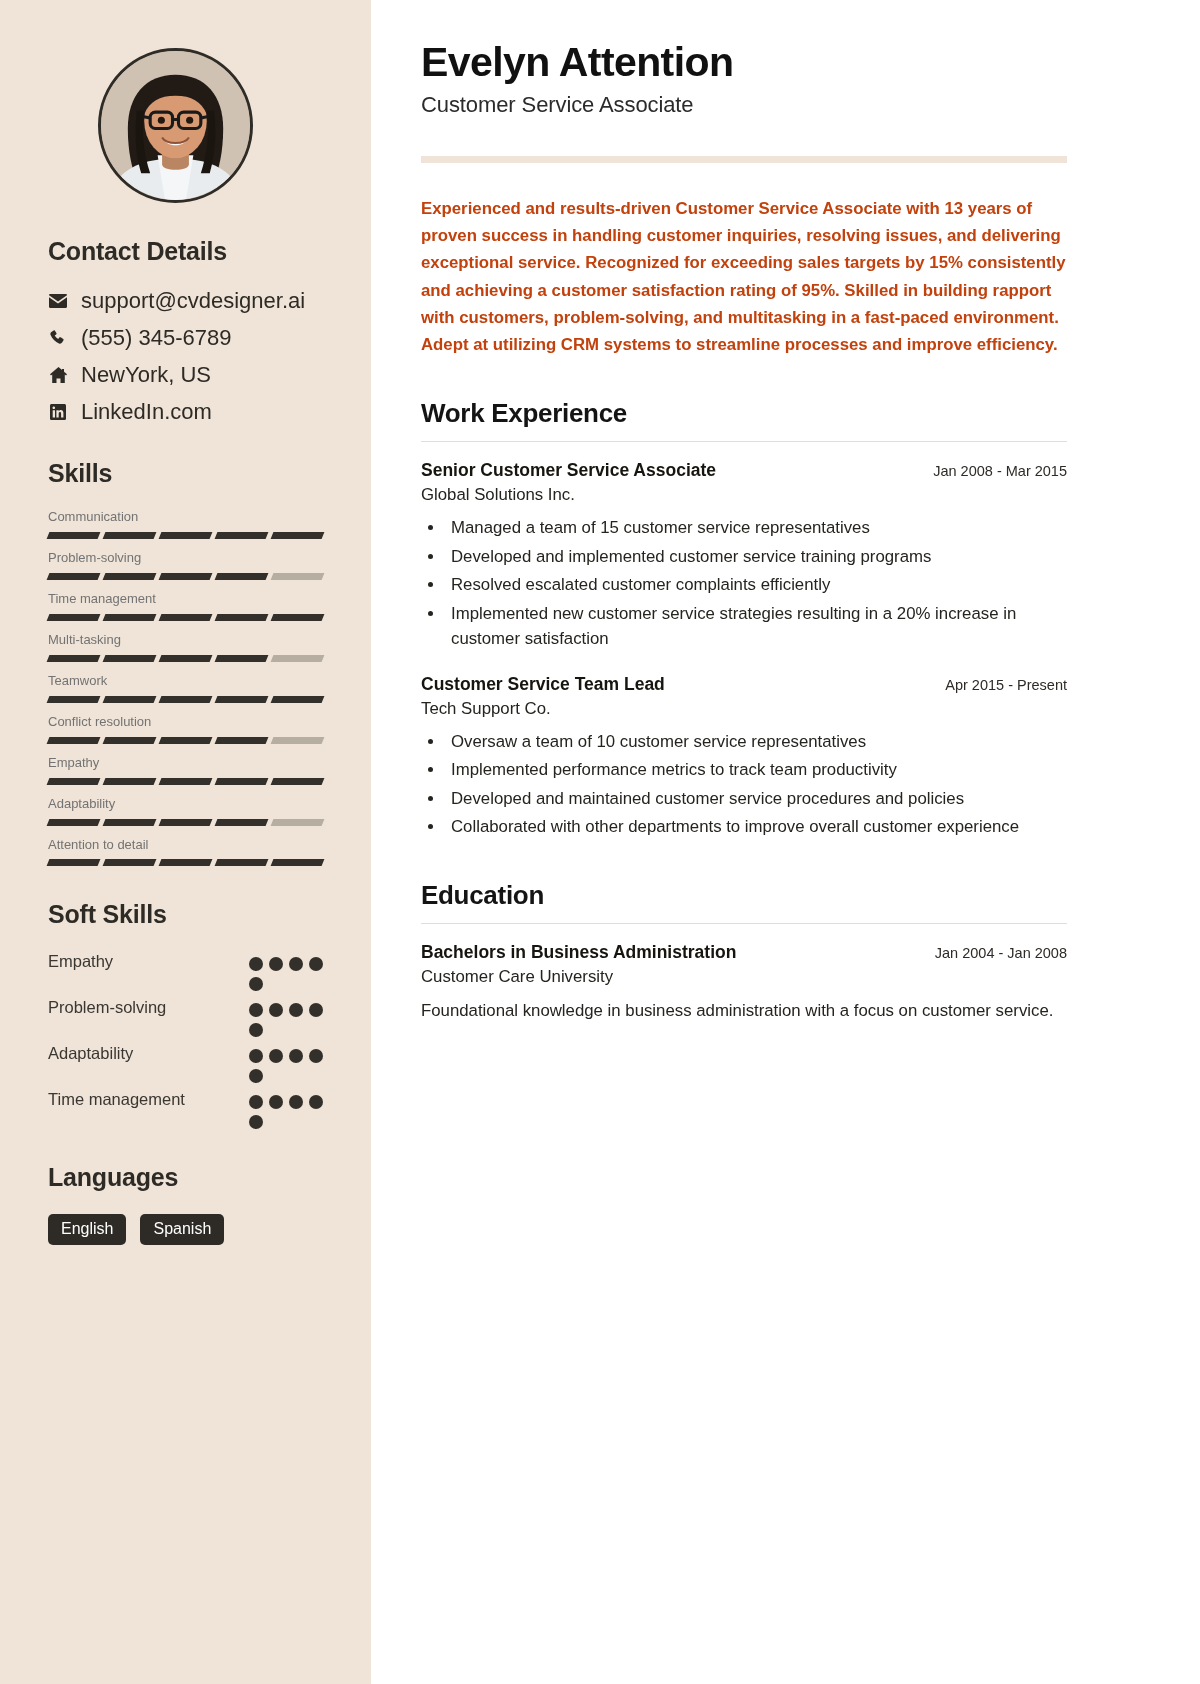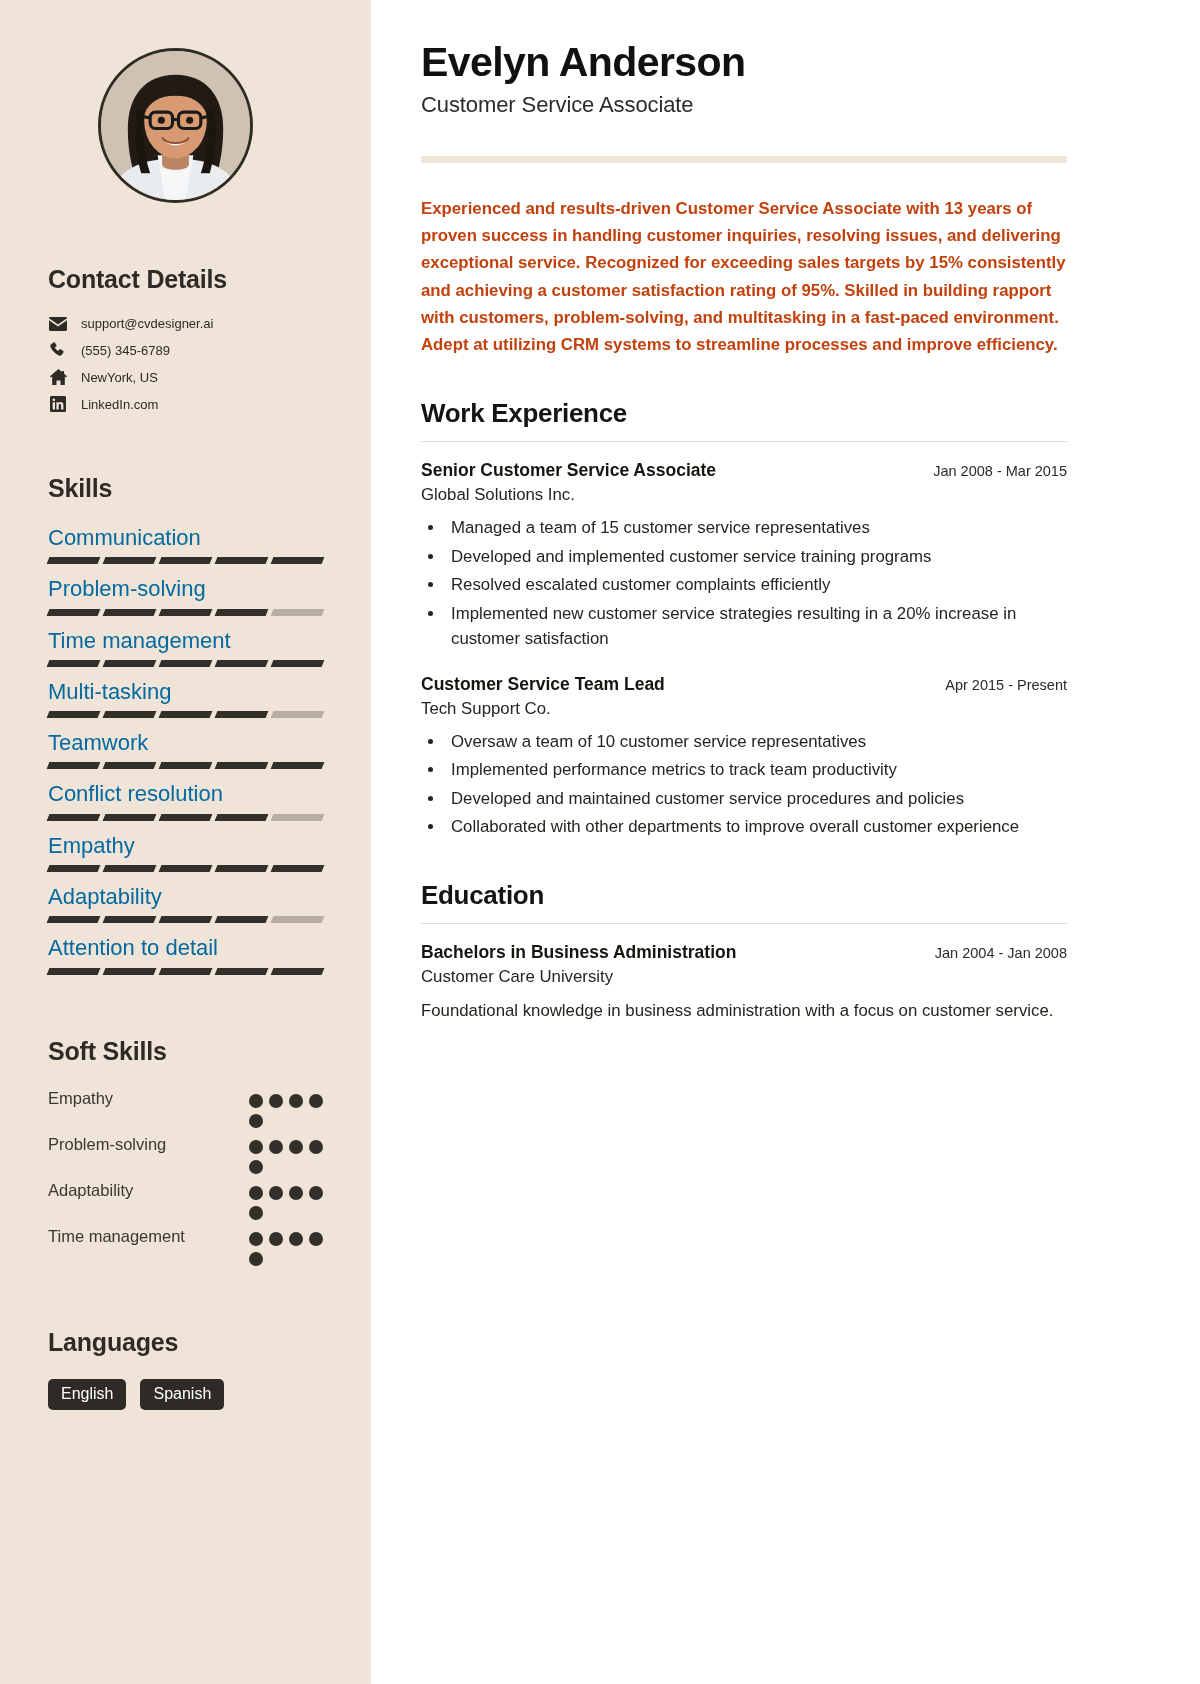--- a/index.html
+++ b/index.html
@@ -39,49 +39,49 @@
     position: relative;
     background: #c8b9a8;
   }
   .avatar-svg { display: block; width: 100%; height: 100%; }
 
   .side-h {
     font-size: 25px;
     font-weight: bold;
     color: #2e2b27;
     letter-spacing: -0.2px;
-    margin-top: 62px;
+    margin-top: 34px;
     margin-bottom: 22px;
   }
 
   
   .contact-list { list-style: none; }
   .contact-row {
     display: flex;
     align-items: center;
     gap: 13px;
     margin-bottom: 11px;
-    font-size: 13px;
+    font-size: 22px;
     color: #2e2b27;
   }
   .c-ico {
     width: 20px;
     flex: 0 0 20px;
     display: flex;
     align-items: center;
     justify-content: center;
     color: #2e2b27;
   }
   .c-ico svg { display: block; }
 
   
   .skill-block { margin-bottom: 2px; }
   .skill-name {
-    font-size: 22px;
-    color: #0369a1;
+    font-size: 13px;
+    color: #737373;
     margin-bottom: 7px;
     line-height: 1.15;
   }
   .seg-bar {
     display: flex;
     gap: 5px;
     margin-bottom: 12px;
   }
   .seg {
     flex: 1 1 0;
@@ -450,21 +450,21 @@
     <h2 class="side-h">Languages</h2>
     <div class="lang-wrap" id="lang-container">
         <span class="lang-tag">English</span>
         <span class="lang-tag">Spanish</span>
       </div>
 
   </aside>
 
   <main class="main">
 
-    <h1 class="name">Evelyn Anderson</h1>
+    <h1 class="name">Evelyn Attention</h1>
     <div class="role">Customer Service Associate</div>
 
     <div class="top-rule"></div>
 
     <p class="summary">Experienced and results-driven Customer Service Associate with 13 years of proven success in handling customer inquiries, resolving issues, and delivering exceptional service. Recognized for exceeding sales targets by 15% consistently and achieving a customer satisfaction rating of 95%. Skilled in building rapport with customers, problem-solving, and multitasking in a fast-paced environment. Adept at utilizing CRM systems to streamline processes and improve efficiency.</p>
 
     <h2 class="sec-h">Work Experience</h2>
     <div class="sec-rule"></div>
     <div id="work-container">
         <div class="entry">

